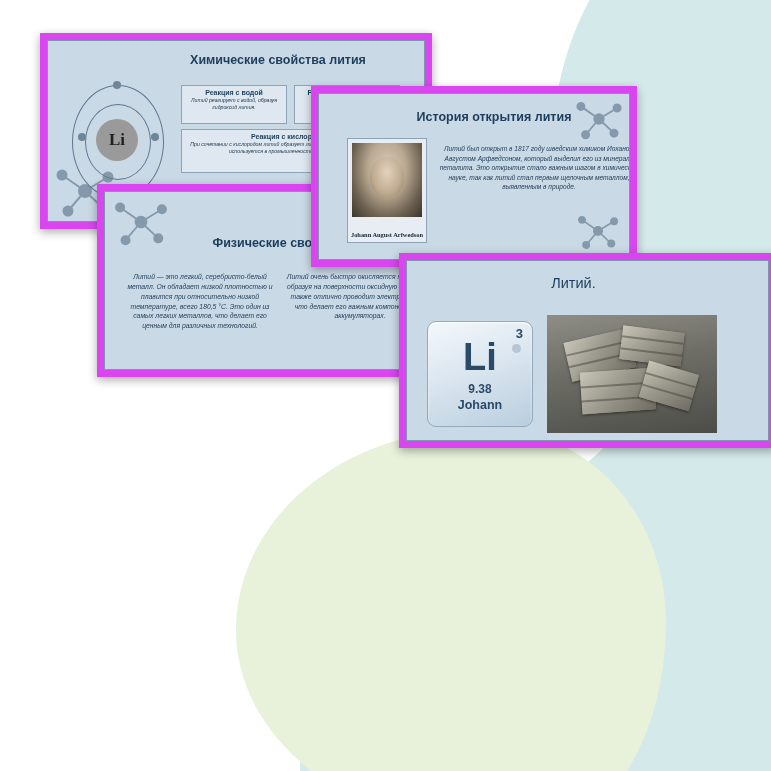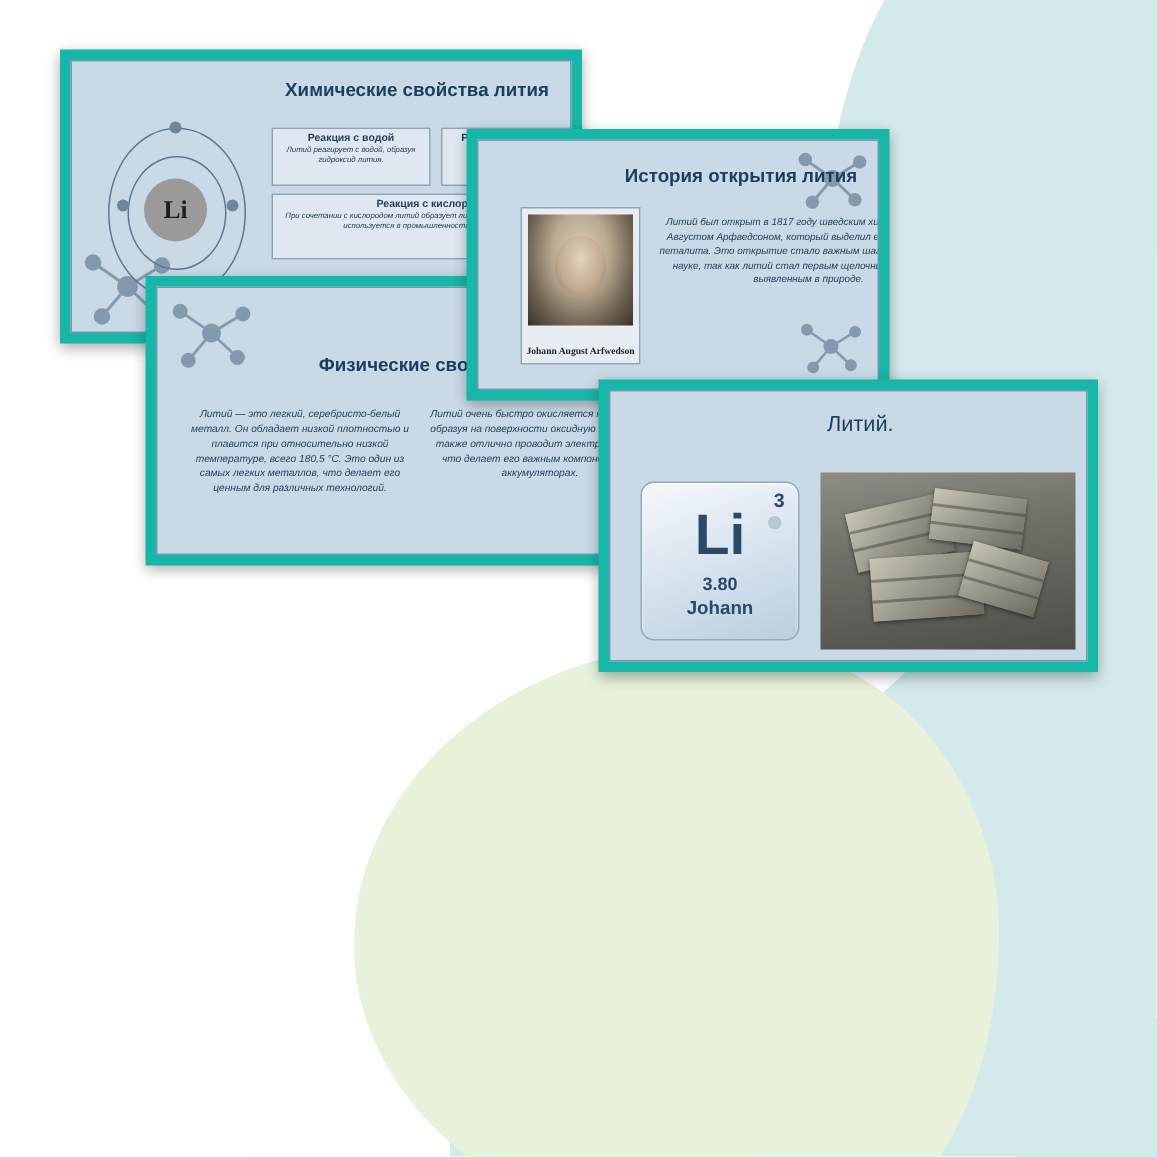--- a/index.html
+++ b/index.html
@@ -61,23 +61,24 @@
     top: -90px;
     width: 330px;
     height: 420px;
     background: #d4e9e9;
     border-radius: 50% 50% 45% 55% / 60% 40% 60% 40%;
   }
 
   
   .slide {
     position: absolute;
-    background: #14b8a6;
+    background: #d946ef;
     box-shadow: 0 3px 9px rgba(0,0,0,0.33);
     overflow: hidden;
+    padding-left: 44px;
   }
   .slide-inner {
     position: absolute;
     inset: 7px;
     border: 1px solid #7e96ab;
     background: #c9d9e6;
     overflow: hidden;
   }
 
   .slide-title {
@@ -490,21 +491,21 @@
   <div class="slide" id="slide4">
     <div class="slide-inner">
       <div class="slide-title">
         <span class="t1">Литий.</span>
       </div>
 
       <div class="pt-tile">
         <div class="pt-num">3</div>
         <div class="pt-bubble"></div>
         <div class="pt-sym">Li</div>
-        <div class="pt-mass">3.80</div>
+        <div class="pt-mass">9.38</div>
         <div class="pt-name">Johann</div>
       </div>
 
       <div class="photo">
         <div class="chunk c1">
             <div class="chunk-streak" style="top:12px"></div>
             <div class="chunk-streak" style="top:24px"></div>
           </div>
         <div class="chunk c2">
             <div class="chunk-streak" style="top:10px"></div>

